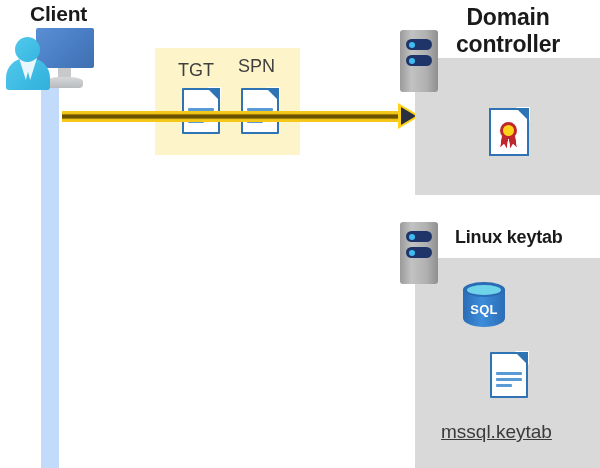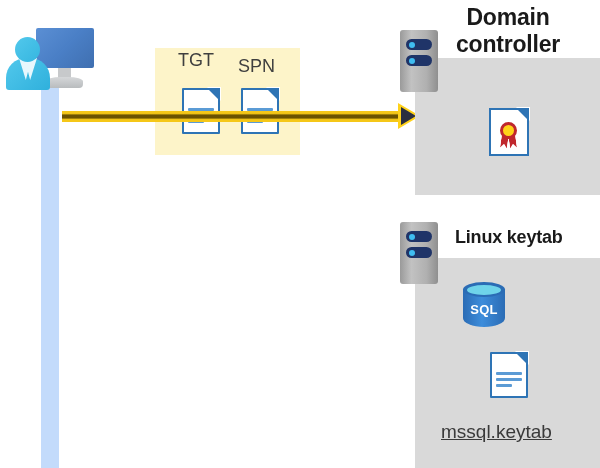--- a/index.html
+++ b/index.html
@@ -37,21 +37,21 @@
     font-weight: normal;
     color: #3f3f3f;
     white-space: pre;
   }
 
   #client-title   { left: 30px;  top: 2px;   font-size: 21px; }
   #dc-title       { left: 456px; top: 4px;   font-size: 23px; text-align: center; }
   #linux-title    { left: 455px; top: 227px; font-size: 18px; }
   #keytab-label   { left: 441px; top: 421px; font-size: 19px; color: #3a3a3a; text-decoration: underline; }
 
-  #tgt-label { left: 178px; top: 50px; font-size: 18px; color: #3f3f3f; }
+  #tgt-label { left: 178px; top: 60px; font-size: 18px; color: #3f3f3f; }
   #spn-label { left: 238px; top: 56px; font-size: 18px; color: #3f3f3f; }
 
   
   #lifeline {
     left: 41px;
     top: 88px;
     width: 18px;
     height: 380px;
     background: #c3dbfb;
   }
@@ -324,20 +324,21 @@
     clip-path: polygon(0 0, 100% 0, 62% 100%, 50% 62%, 38% 100%);
   }
 </style>
 </head>
 <body>
 
 <div id="canvas">
 
   <div class="abs" id="lifeline"></div>
 
+  <div class="label-bold" id="client-title">Client</div>
 
   <div id="client-icon">
     <div class="mon-screen"></div>
     <div class="mon-neck"></div>
     <div class="mon-base"></div>
     <div class="person-body"></div>
     <div class="person-collar"></div>
     <div class="person-head"></div>
   </div>
 

